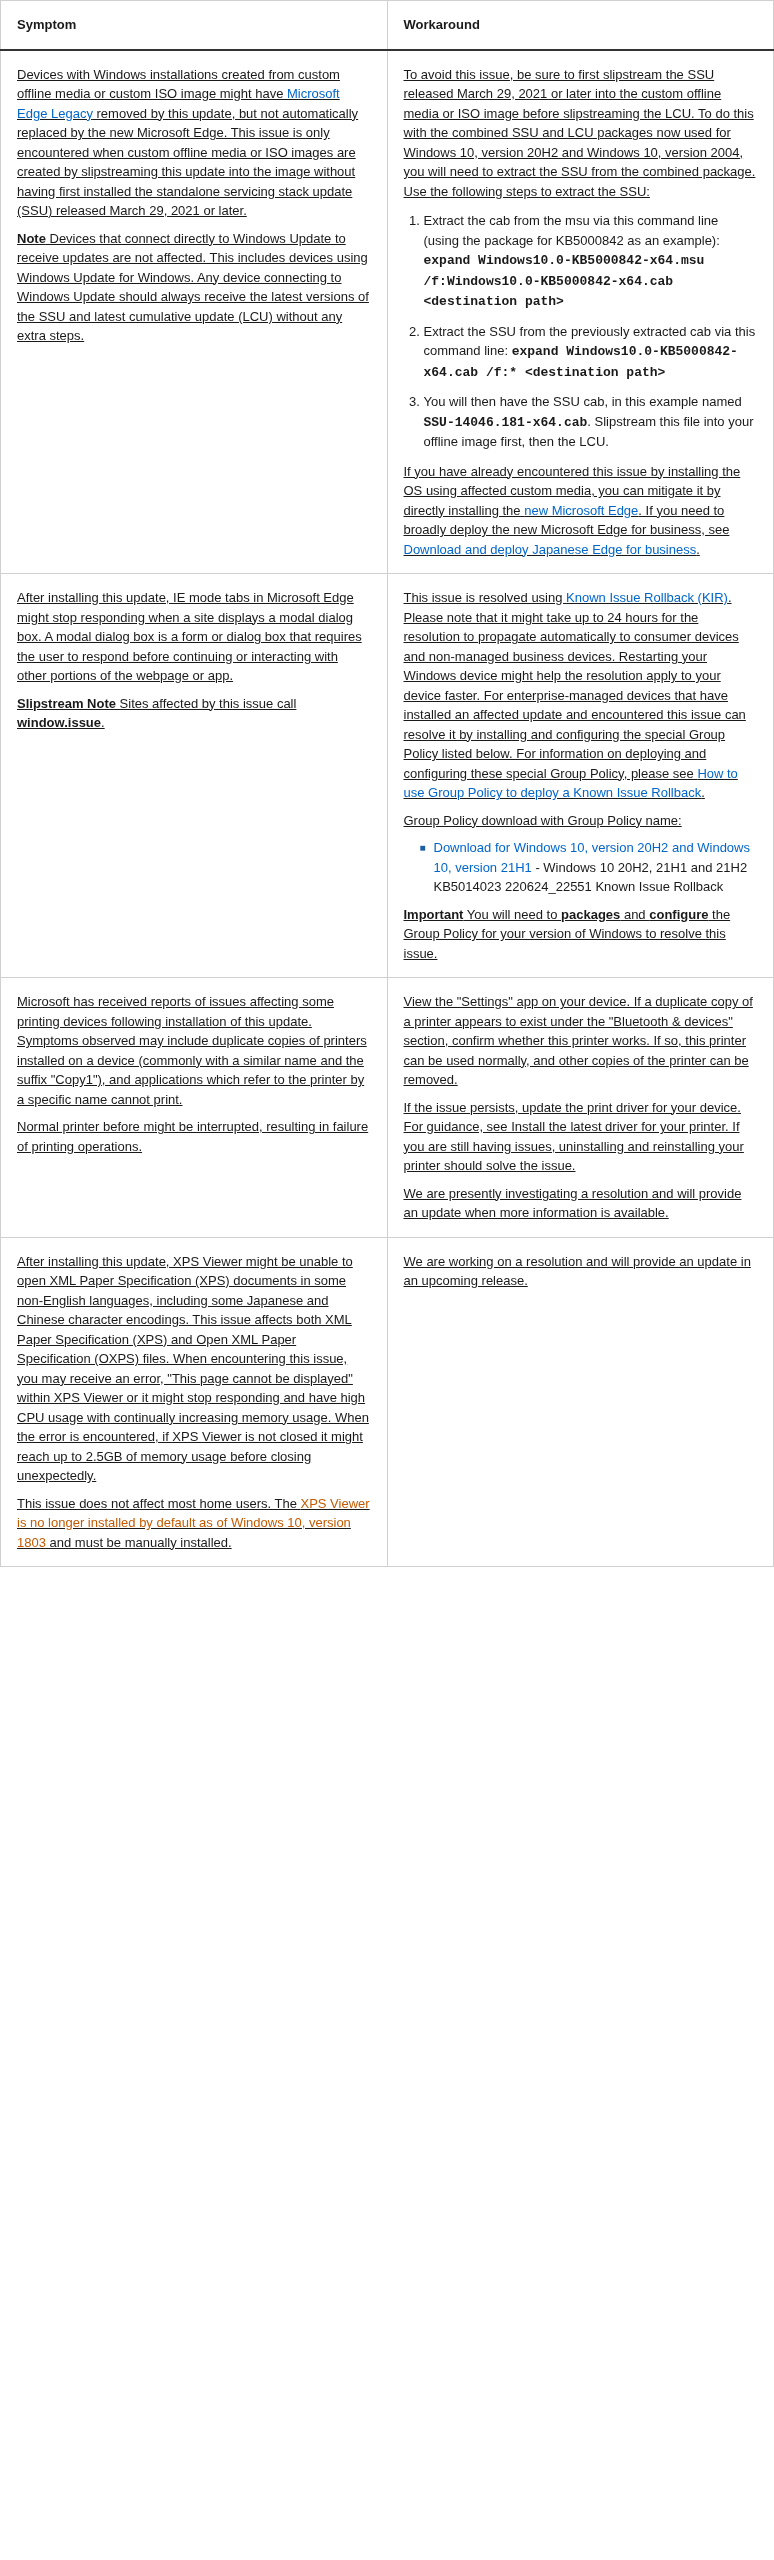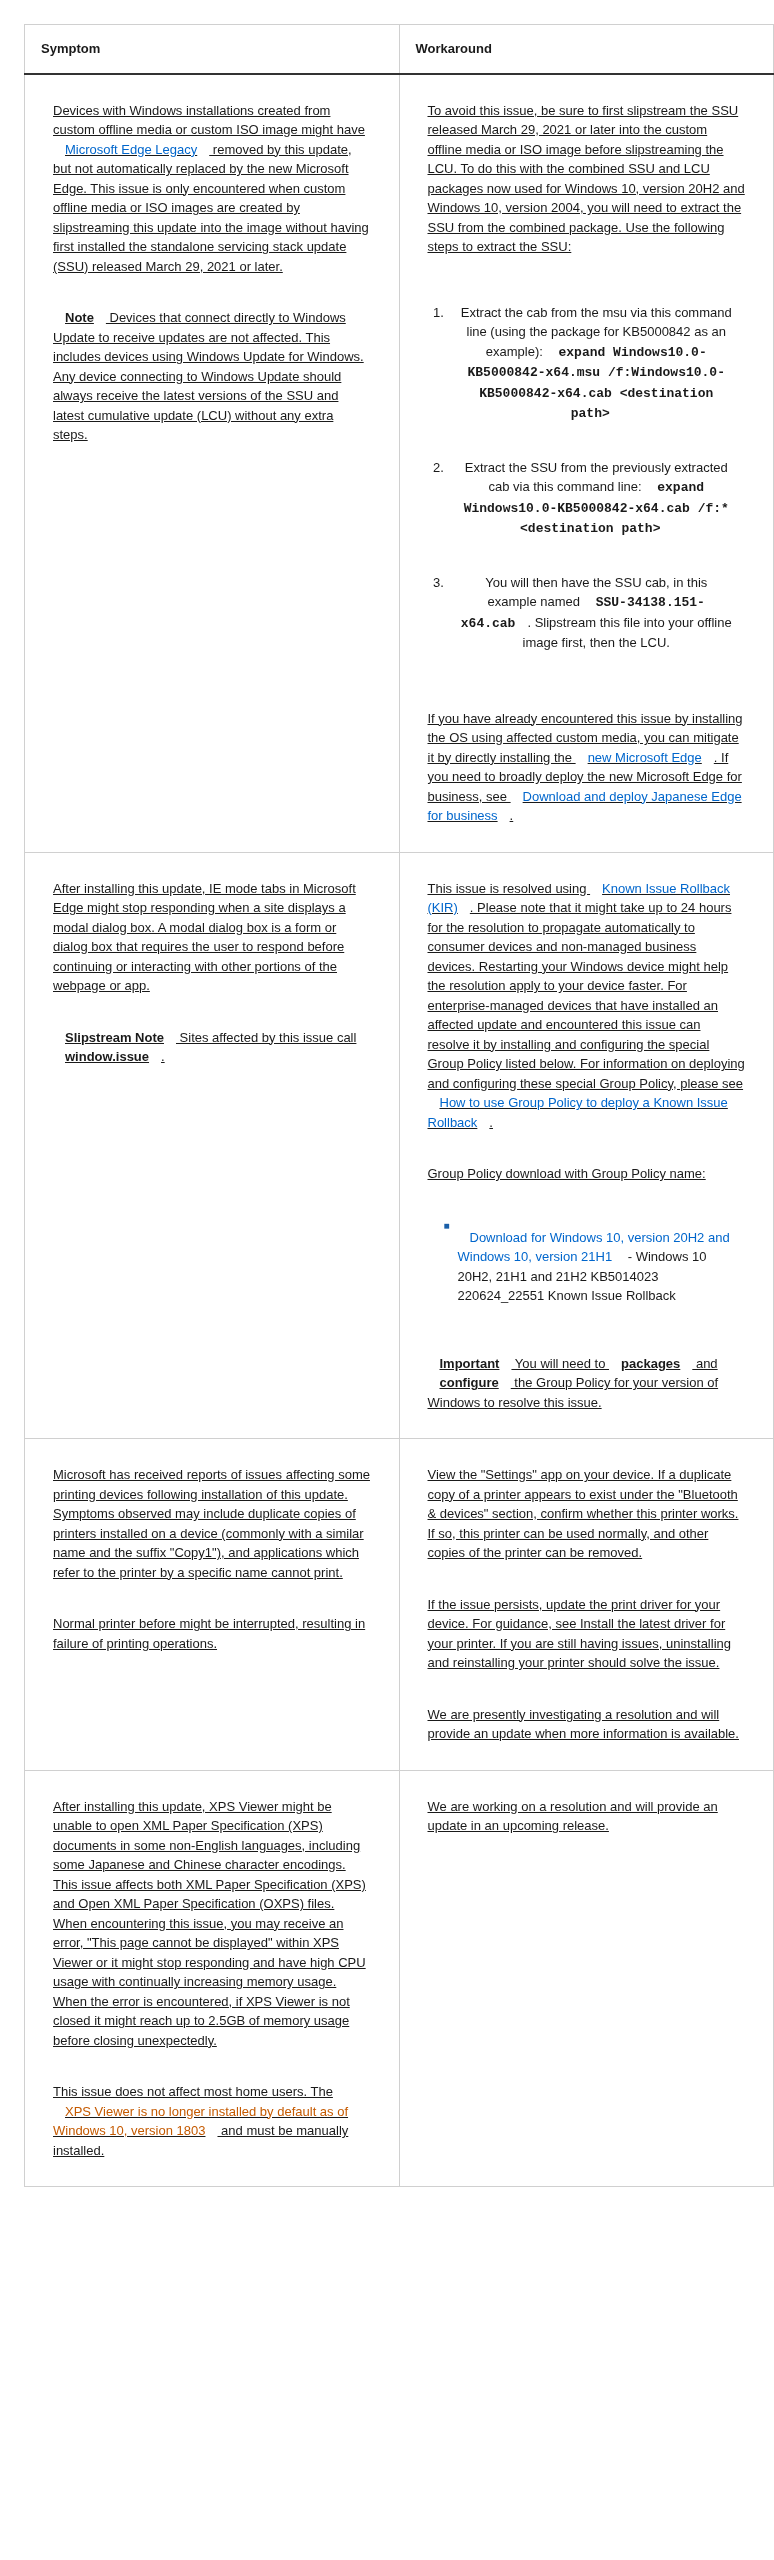--- a/index.html
+++ b/index.html
@@ -1,15 +1,15 @@
 <!DOCTYPE html>
 <html><head>
   <meta charset="utf-8">
   <style>
-    * { box-sizing: border-box; margin: 0; padding: 12px; }
+    * { box-sizing: border-box; margin: 0; padding: 0; }
     body {
       font-family: -apple-system, BlinkMacSystemFont, 'Segoe UI', Arial, sans-serif;
       font-size: 13px;
       line-height: 1.5;
       color: #1a1a1a;
       background: #fff;
       width: 774px;
     }
     .table-container {
       width: 100%;
@@ -24,21 +24,21 @@
     .header-row td {
       font-weight: 700;
       font-size: 13px;
       background: #fff;
       border-bottom: 2px solid #333;
     }
     p { margin-bottom: 8px; text-decoration: underline; }
     p:last-child { margin-bottom: 0; }
     a { color: #0066cc; text-decoration: none; }
     .bold { font-weight: 700; }
-    ol { margin: 10px 0 10px 20px; text-align: center; }
+    ol { margin: 10px 0 10px 20px; }
     ol li { margin-bottom: 10px; }
     ul { margin: 8px 0 8px 16px; list-style: none; }
     ul li { margin-bottom: 4px; padding-left: 14px; position: relative; }
     ul li::before { content: '■'; position: absolute; left: 0; color: #1a5fa8; font-size: 10px; top: 2px; }
     .note-label { font-weight: 700; }
     code, .code-block {
       font-family: 'Courier New', Courier, monospace;
       font-weight: 700;
     }
   </style>
@@ -61,21 +61,21 @@
         </p>
         <p>
           <span class="note-label">Note</span> Devices that connect directly to Windows Update to receive updates are not affected. This includes devices using Windows Update for Windows. Any device connecting to Windows Update should always receive the latest versions of the SSU and latest cumulative update (LCU) without any extra steps.
         </p>
       </td>
       <td>
         <p>To avoid this issue, be sure to first slipstream the SSU released March 29, 2021 or later into the custom offline media or ISO image before slipstreaming the LCU. To do this with the combined SSU and LCU packages now used for Windows 10, version 20H2 and Windows 10, version 2004, you will need to extract the SSU from the combined package. Use the following steps to extract the SSU:</p>
         <ol>
           <li>Extract the cab from the msu via this command line (using the package for KB5000842 as an example): <span class="code-block">expand Windows10.0-KB5000842-x64.msu /f:Windows10.0-KB5000842-x64.cab &lt;destination path&gt;</span></li>
           <li>Extract the SSU from the previously extracted cab via this command line: <span class="code-block">expand Windows10.0-KB5000842-x64.cab /f:* &lt;destination path&gt;</span></li>
-          <li>You will then have the SSU cab, in this example named <span class="code-block">SSU-34138.151-x64.cab</span>. Slipstream this file into your offline image first, then the LCU.</li>
+          <li>You will then have the SSU cab, in this example named <span class="code-block">SSU-14046.181-x64.cab</span>. Slipstream this file into your offline image first, then the LCU.</li>
         </ol>
         <p>If you have already encountered this issue by installing the OS using affected custom media, you can mitigate it by directly installing the <a href="#">new Microsoft Edge</a>. If you need to broadly deploy the new Microsoft Edge for business, see <a href="#">Download and deploy Japanese Edge for business</a>.</p>
       </td>
     </tr>
 
     <tr>
       <td>
         <p>After installing this update, IE mode tabs in Microsoft Edge might stop responding when a site displays a modal dialog box. A modal dialog box is a form or dialog box that requires the user to respond before continuing or interacting with other portions of the webpage or app.</p>
         <p><span class="note-label">Slipstream Note</span> Sites affected by this issue call <span class="bold">window.issue</span>.</p>
       </td>

